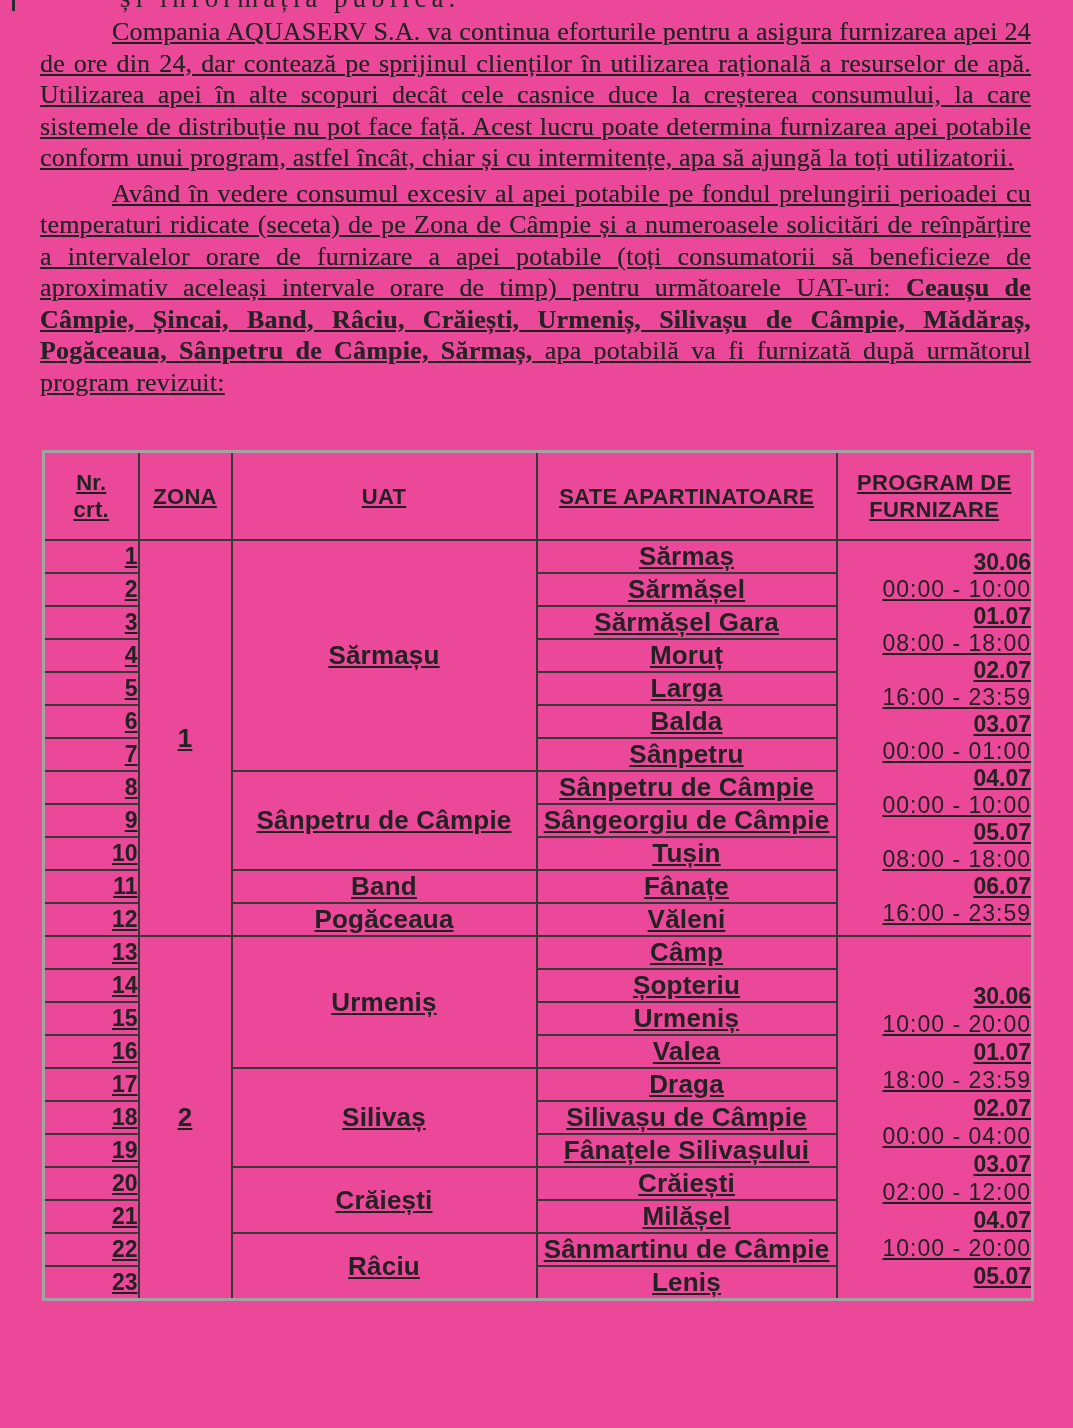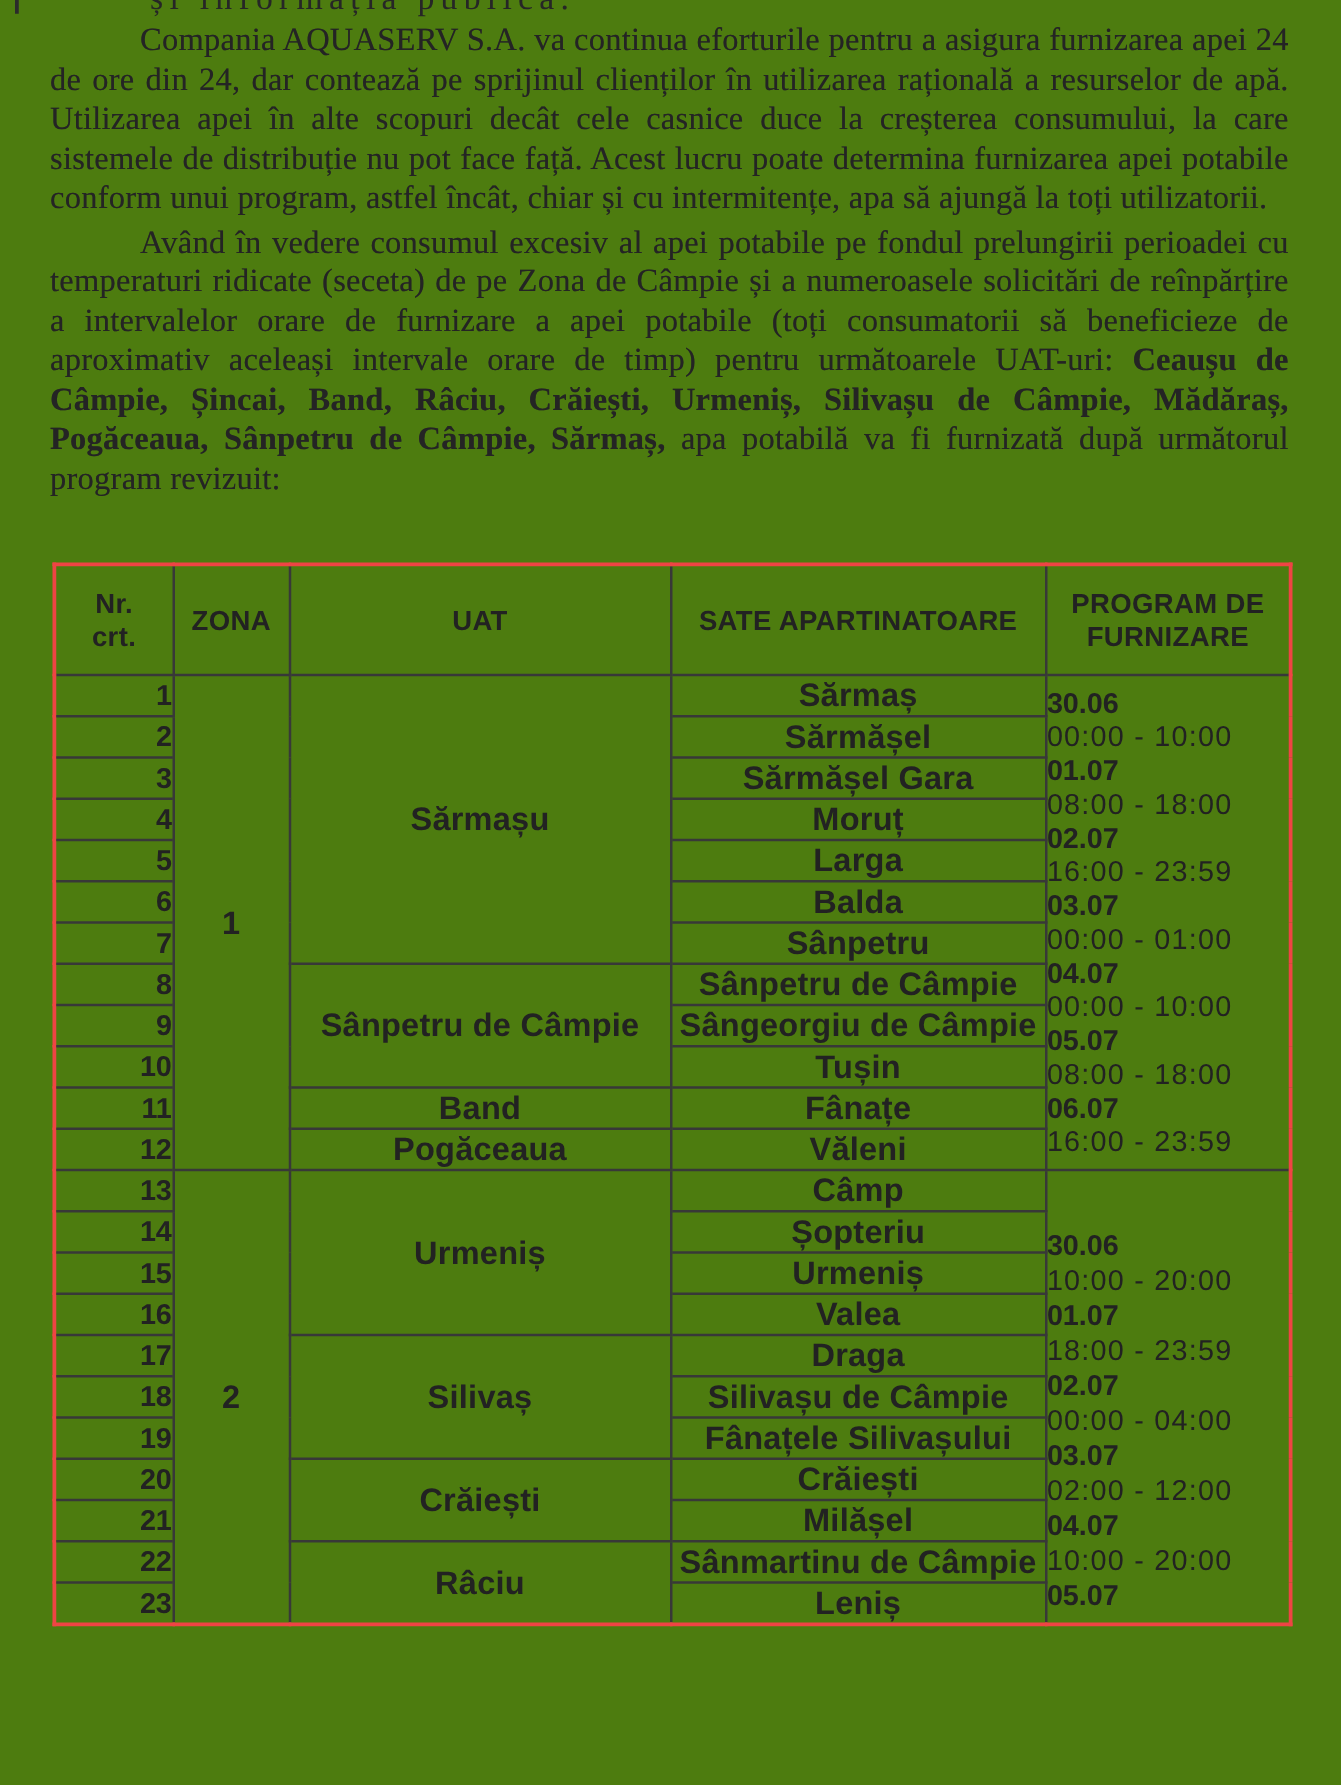--- a/index.html
+++ b/index.html
@@ -8,21 +8,22 @@
     height: 1428px;
     background: #fefefe;
     color: #1f1f1f;
     font-family: "Liberation Serif", serif;
     overflow: hidden;
   }
   .page {
     position: relative;
     width: 1073px;
     height: 1428px;
-    background: #4d7c0f;
+    background: #ec4899;
+    text-decoration: underline;
   }
   
   .top-fragment {
     position: relative;
     height: 14px;
     overflow: hidden;
   }
   .top-fragment .frag-text {
     position: absolute;
     top: -17px;
@@ -65,21 +66,21 @@
     table-layout: fixed;
     width: 989px;
     font-family: "Liberation Sans", sans-serif;
     color: #222;
   }
   table.schedule th, table.schedule td {
     border: 2px solid #383838;
     padding: 0;
     overflow: hidden;
   }
-  table.schedule { border: 3px solid #ef4444; padding-left: 25px; }
+  table.schedule { border: 3px solid #a3a3a3; padding-left: 25px; }
   thead th {
     height: 86px;
     font-size: 22px;
     font-weight: bold;
     text-align: center;
     vertical-align: middle;
     white-space: pre-line;
     line-height: 27px;
     letter-spacing: 0.3px;
   }
@@ -90,21 +91,21 @@
     font-weight: bold;
     font-size: 23px;
   }
   td.cell-zona, td.cell-uat, td.cell-sat {
     text-align: center;
     font-weight: bold;
     font-size: 26px;
     letter-spacing: 0.2px;
   }
   td.cell-program {
-    text-align: left;
+    text-align: right;
     font-size: 23px;
   }
   td.cell-program .p-date { font-weight: bold; }
   td.cell-program .p-time { font-weight: normal; letter-spacing: 1px; }
   td.cell-program.z1 div { line-height: 27px; }
   td.cell-program.z2 div { line-height: 28px; }
   td.cell-program.z2 { vertical-align: bottom; padding-bottom: 8px; }
 </style>
 </head>
 <body>

